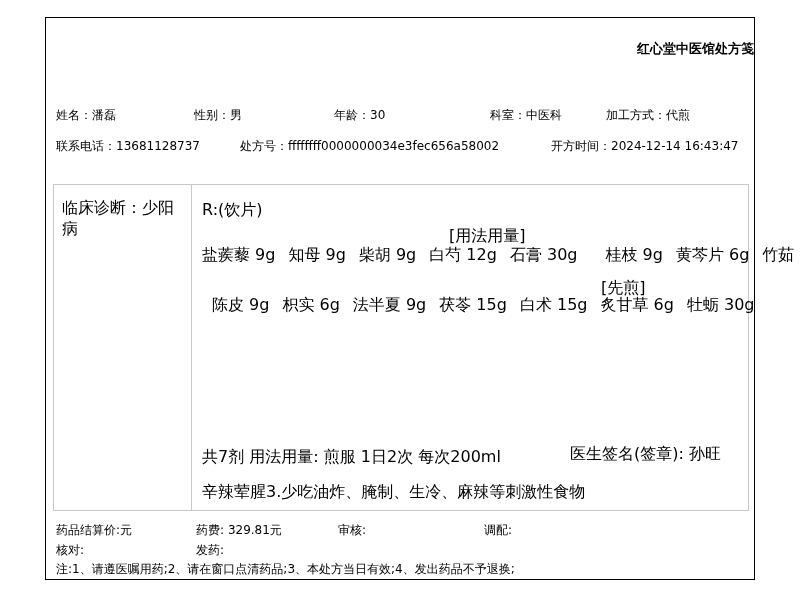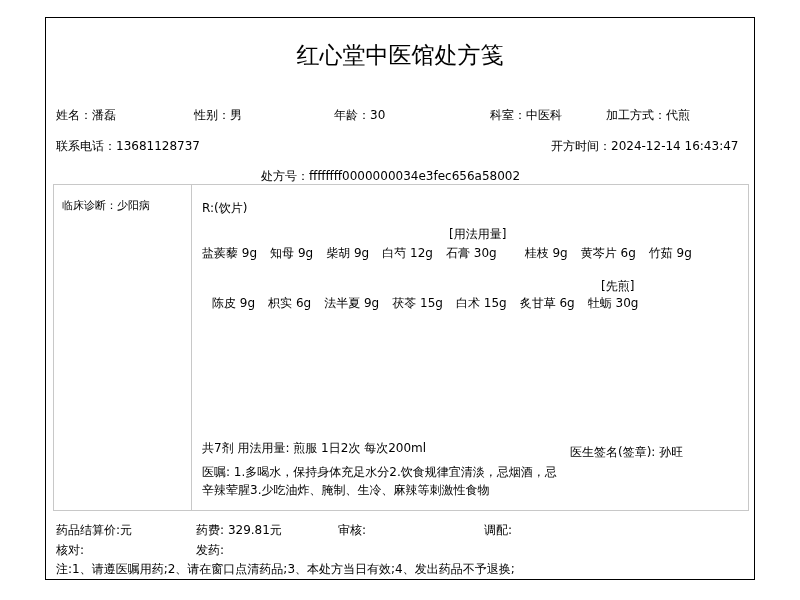--- a/index.html
+++ b/index.html
@@ -20,82 +20,81 @@
     left: 45px; top: 17px;
     width: 708px; height: 561px;
     border: 1px solid #000000;
     background: #ffffff;
   }
   .abs { position: absolute; white-space: nowrap; }
   .fs12 { font-size: 12px; line-height: 15px; }
   .title {
     position: absolute;
     left: 0; top: 22px; width: 100%;
-    text-align: center;
-    font-size: 23px;
-    font-weight: normal;
+    text-align: right;
+    font-size: 13px;
+    font-weight: bold;
     white-space: nowrap;
   }
   .inner-box {
     position: absolute;
     left: 7px; top: 166px;
     width: 694px; height: 325px;
     border: 1px solid #c8c8c8;
     display: flex;
     background: #ffffff;
   }
   .diag-cell {
     width: 138px;
     box-sizing: border-box;
     border-right: 1px solid #c8c8c8;
     padding: 13px 4px 0 8px;
-    font-size: 11px;
+    font-size: 16px;
   }
   .rx-cell {
     position: relative;
     flex: 1;
-    font-size: 12px;
+    font-size: 16px;
   }
   .herb { margin-right: 13px; }
   .herb.wide { margin-right: 28px; }
 </style>
 </head>
 <body>
 
 <div class="canvas">
   <div class="sheet">
 
     <div class="title">红心堂中医馆处方笺</div>
 
     <div class="abs fs12" style="left:10px; top:90px;"><span>姓名：</span><span>潘磊</span></div>
     <div class="abs fs12" style="left:148px; top:90px;"><span>性别：</span><span>男</span></div>
     <div class="abs fs12" style="left:288px; top:90px;"><span>年龄：</span><span>30</span></div>
     <div class="abs fs12" style="left:444px; top:90px;"><span>科室：</span><span>中医科</span></div>
     <div class="abs fs12" style="left:560px; top:90px;"><span>加工方式：</span><span>代煎</span></div>
 
     <div class="abs fs12" style="left:10px; top:121px;"><span>联系电话：</span><span>13681128737</span></div>
-    <div class="abs fs12" style="left:215px; top:121px;margin-top:30px;"><span>处方号：</span><span>ffffffff0000000034e3fec656a58002</span></div>
+    <div class="abs fs12" style="left:194px; top:121px;"><span>处方号：</span><span>ffffffff0000000034e3fec656a58002</span></div>
     <div class="abs fs12" style="left:505px; top:121px;"><span>开方时间：</span><span>2024-12-14 16:43:47</span></div>
 
     <div class="inner-box">
       <div class="diag-cell">
         <span>临床诊断：</span><span>少阳病</span>
       </div>
       <div class="rx-cell">
         <div class="abs" style="left:10px; top:15px;">R:(饮片)</div>
 
         <div class="abs" style="left:257px; top:41px;">[用法用量]</div>
         <div class="abs" style="left:10px; top:60px;"><span class="herb">盐蒺藜 9g</span><span class="herb">知母 9g</span><span class="herb">柴胡 9g</span><span class="herb">白芍 12g</span><span class="herb wide">石膏 30g</span><span class="herb">桂枝 9g</span><span class="herb">黄芩片 6g</span><span class="herb">竹茹 9g</span></div>
 
         <div class="abs" style="left:409px; top:93px;">[先煎]</div>
         <div class="abs" style="left:10px; top:110px;padding-left:10px;"><span class="herb">陈皮 9g</span><span class="herb">枳实 6g</span><span class="herb">法半夏 9g</span><span class="herb">茯苓 15g</span><span class="herb">白术 15g</span><span class="herb">炙甘草 6g</span><span class="herb">牡蛎 30g</span></div>
 
-        <div class="abs" style="left:10px; top:255px;">共7剂 用法用量: 煎服 1日2次 每次200ml</div>
+        <div class="abs" style="left:10px; top:262px;">共7剂 用法用量: 煎服 1日2次 每次200ml</div>
         <div class="abs" style="left:378px; top:259px;">医生签名(签章): 孙旺</div>
-        <div class="abs" style="left:10px; top:279px;">医嘱: 1.多喝水，保持身体充足水分2.饮食规律宜清淡，忌烟酒，忌</div>
         <div class="abs" style="left:10px; top:297px;">辛辣荤腥3.少吃油炸、腌制、生冷、麻辣等刺激性食物</div>
       </div>
     </div>
 
     <div class="abs fs12" style="left:10px; top:505px;"><span>药品结算价:</span><span>元</span></div>
     <div class="abs fs12" style="left:150px; top:505px;"><span>药费:</span> <span>329.81元</span></div>
     <div class="abs fs12" style="left:292px; top:505px;"><span>审核:</span></div>
     <div class="abs fs12" style="left:438px; top:505px;"><span>调配:</span></div>
 
     <div class="abs fs12" style="left:10px; top:525px;"><span>核对:</span></div>

